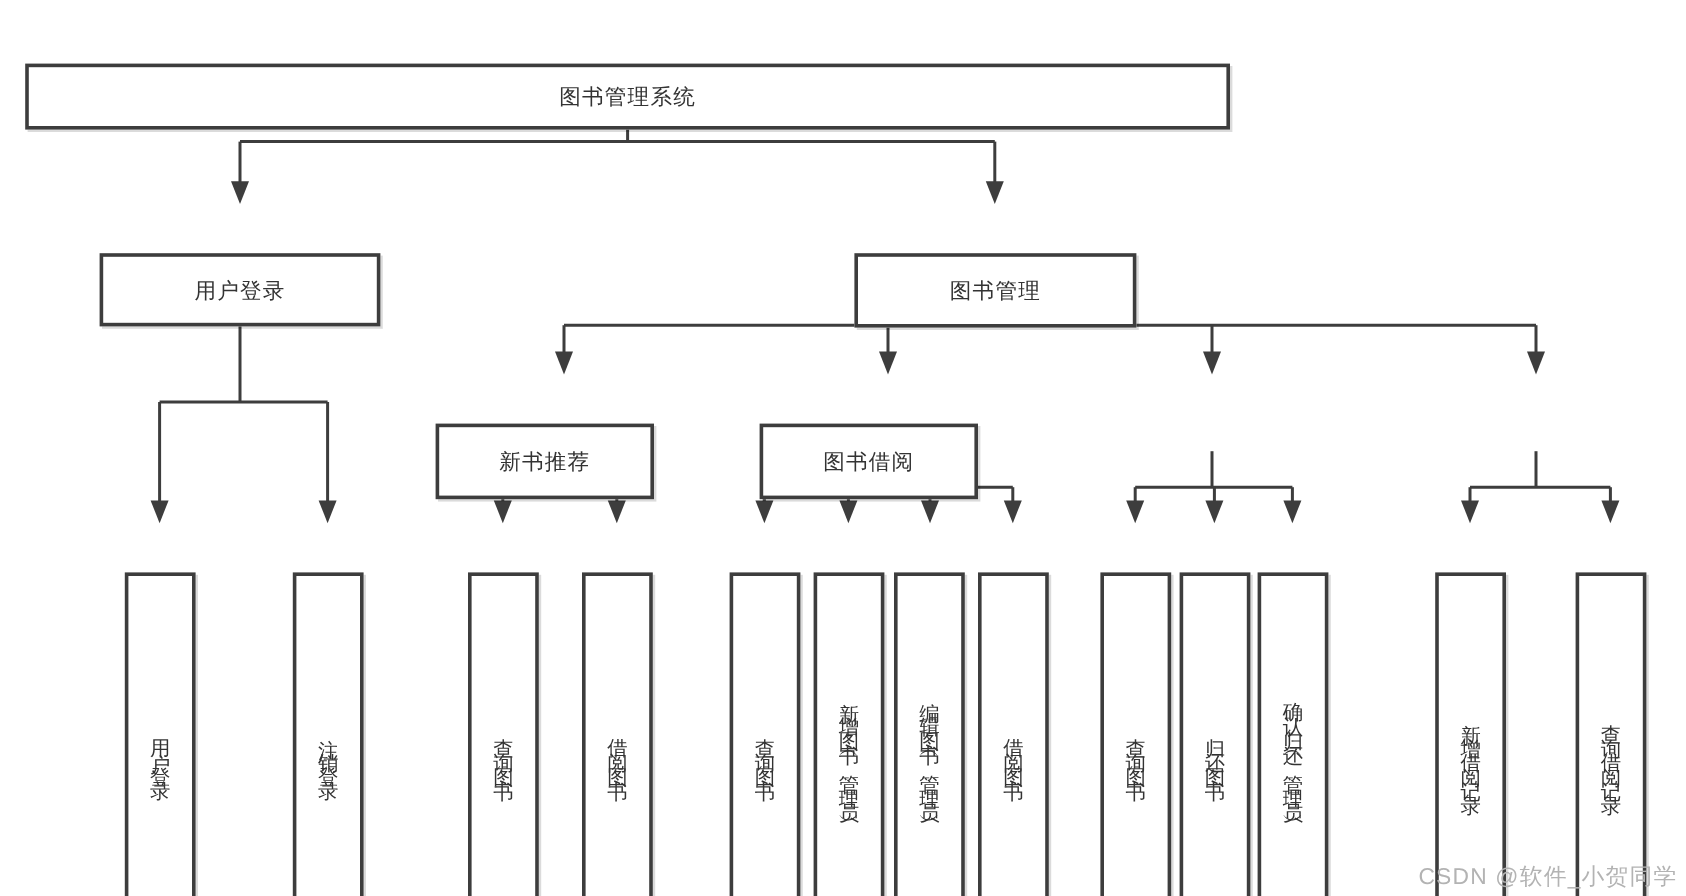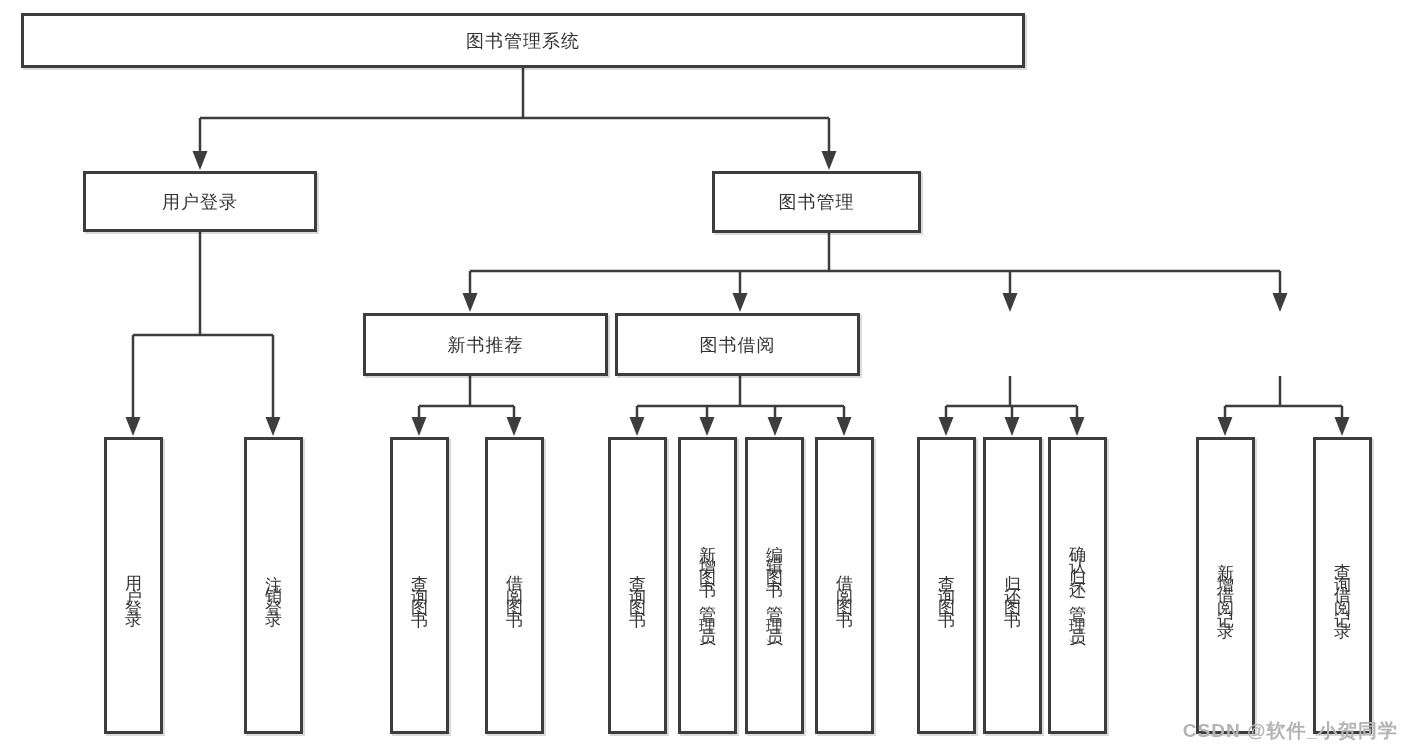--- a/index.html
+++ b/index.html
@@ -22,30 +22,31 @@
     background: #ffffff;
     border: 3px solid #3d3d3d;
     box-shadow: 2px 2px 0 rgba(0,0,0,0.14);
     display: flex;
     align-items: center;
     justify-content: center;
     color: #333333;
     font-size: 18px;
     letter-spacing: 1px;
     white-space: nowrap;
+    margin-top: 40px;
   }
   
   #root-box   { left: 21px;  top: 13px;  width: 1004px; height: 55px; }
   
   #login-box  { left: 83px;  top: 171px; width: 234px; height: 61px; }
-  #mgmt-box   { left: 712px; top: 171px; width: 209px; height: 62px; }
+  #mgmt-box   { left: 712px; top: 171px; width: 235px; height: 62px; }
   
-  .l2 { top: 313px; height: 63px; width: 245px; }
+  .l2 { top: 313px; height: 63px; width: 182px; }
   #recommend-box { left: 363px; }
-  #borrow-box    { left: 615px; }
+  #borrow-box    { left: 633px; }
   #current-box   { left: 903px; }
   #records-box   { left: 1173px; width: 215px; }
   
   .leaf {
     top: 437px; height: 297px; width: 59px;
     writing-mode: vertical-rl;
     font-size: 17px;
     letter-spacing: 12px;
     line-height: 1;
   }
@@ -63,21 +64,20 @@
   #leaf-recd-add    { left: 1196px; }
   #leaf-recd-query  { left: 1313px; }
   #watermark {
     position: absolute;
     right: 7px;
     bottom: 3px;
     font-size: 19px;
     color: #b3b3b3;
     letter-spacing: 1px;
     white-space: nowrap;
-    font-weight: bold;
   }
 </style>
 </head>
 <body>
 
 <div id="canvas">
 
   <svg id="connectors" viewBox="0 0 1405 747" xmlns="http://www.w3.org/2000/svg">
     <g stroke="#3d3d3d" stroke-width="2.5" fill="none">
 

